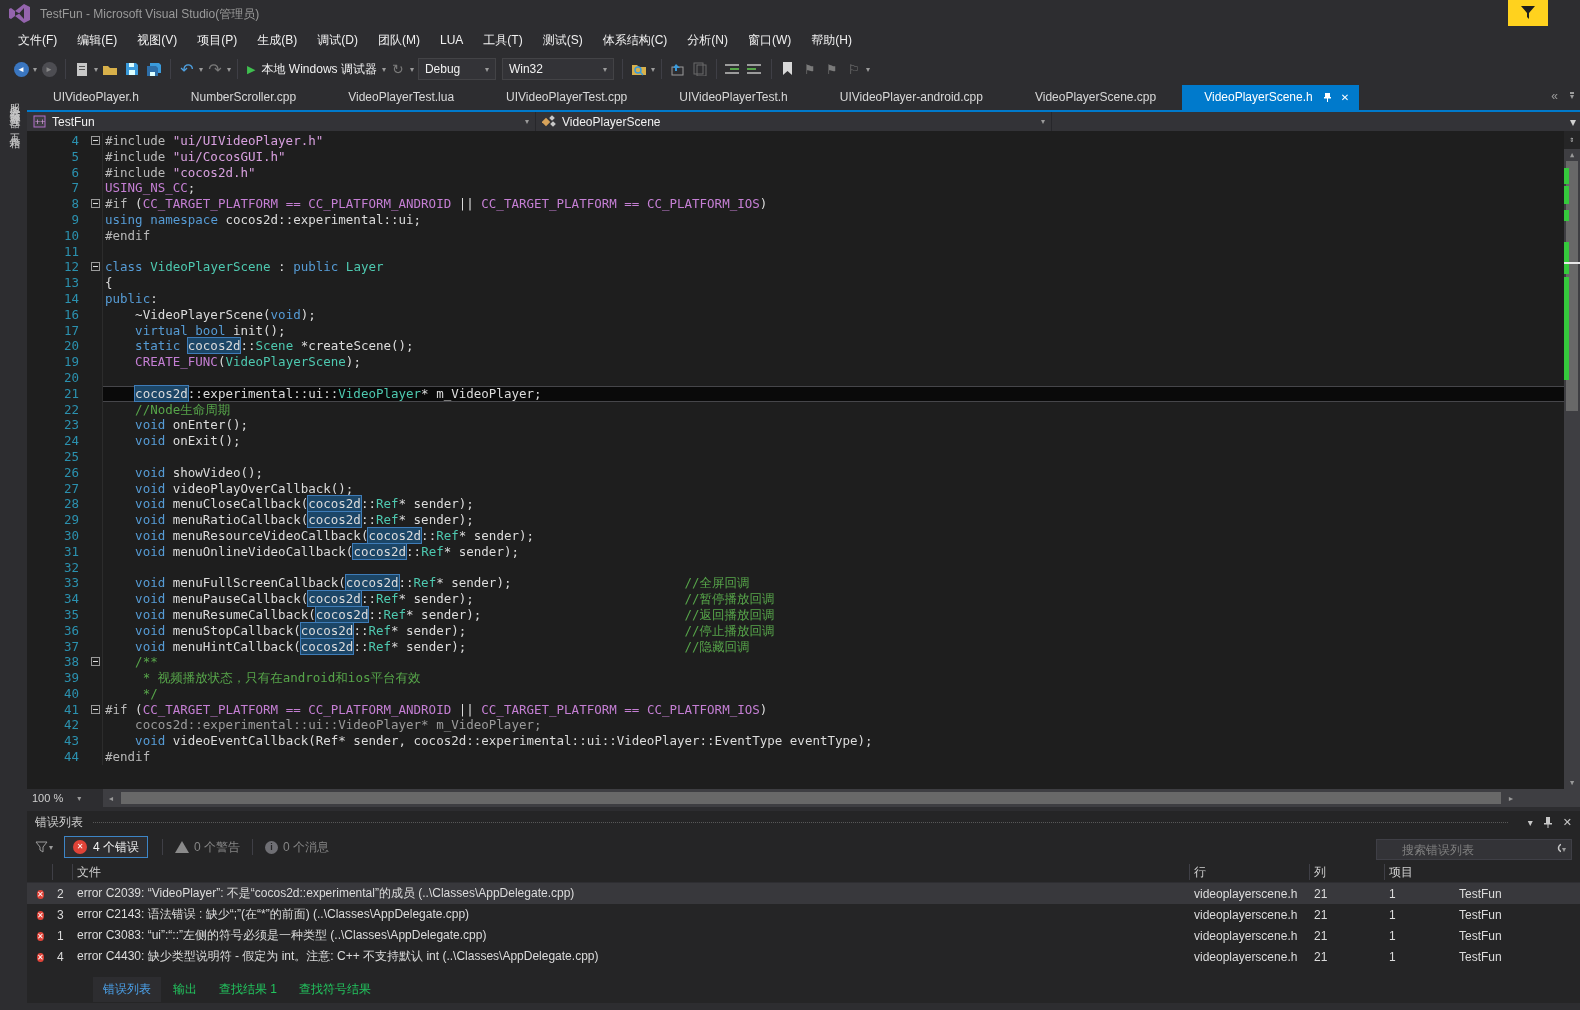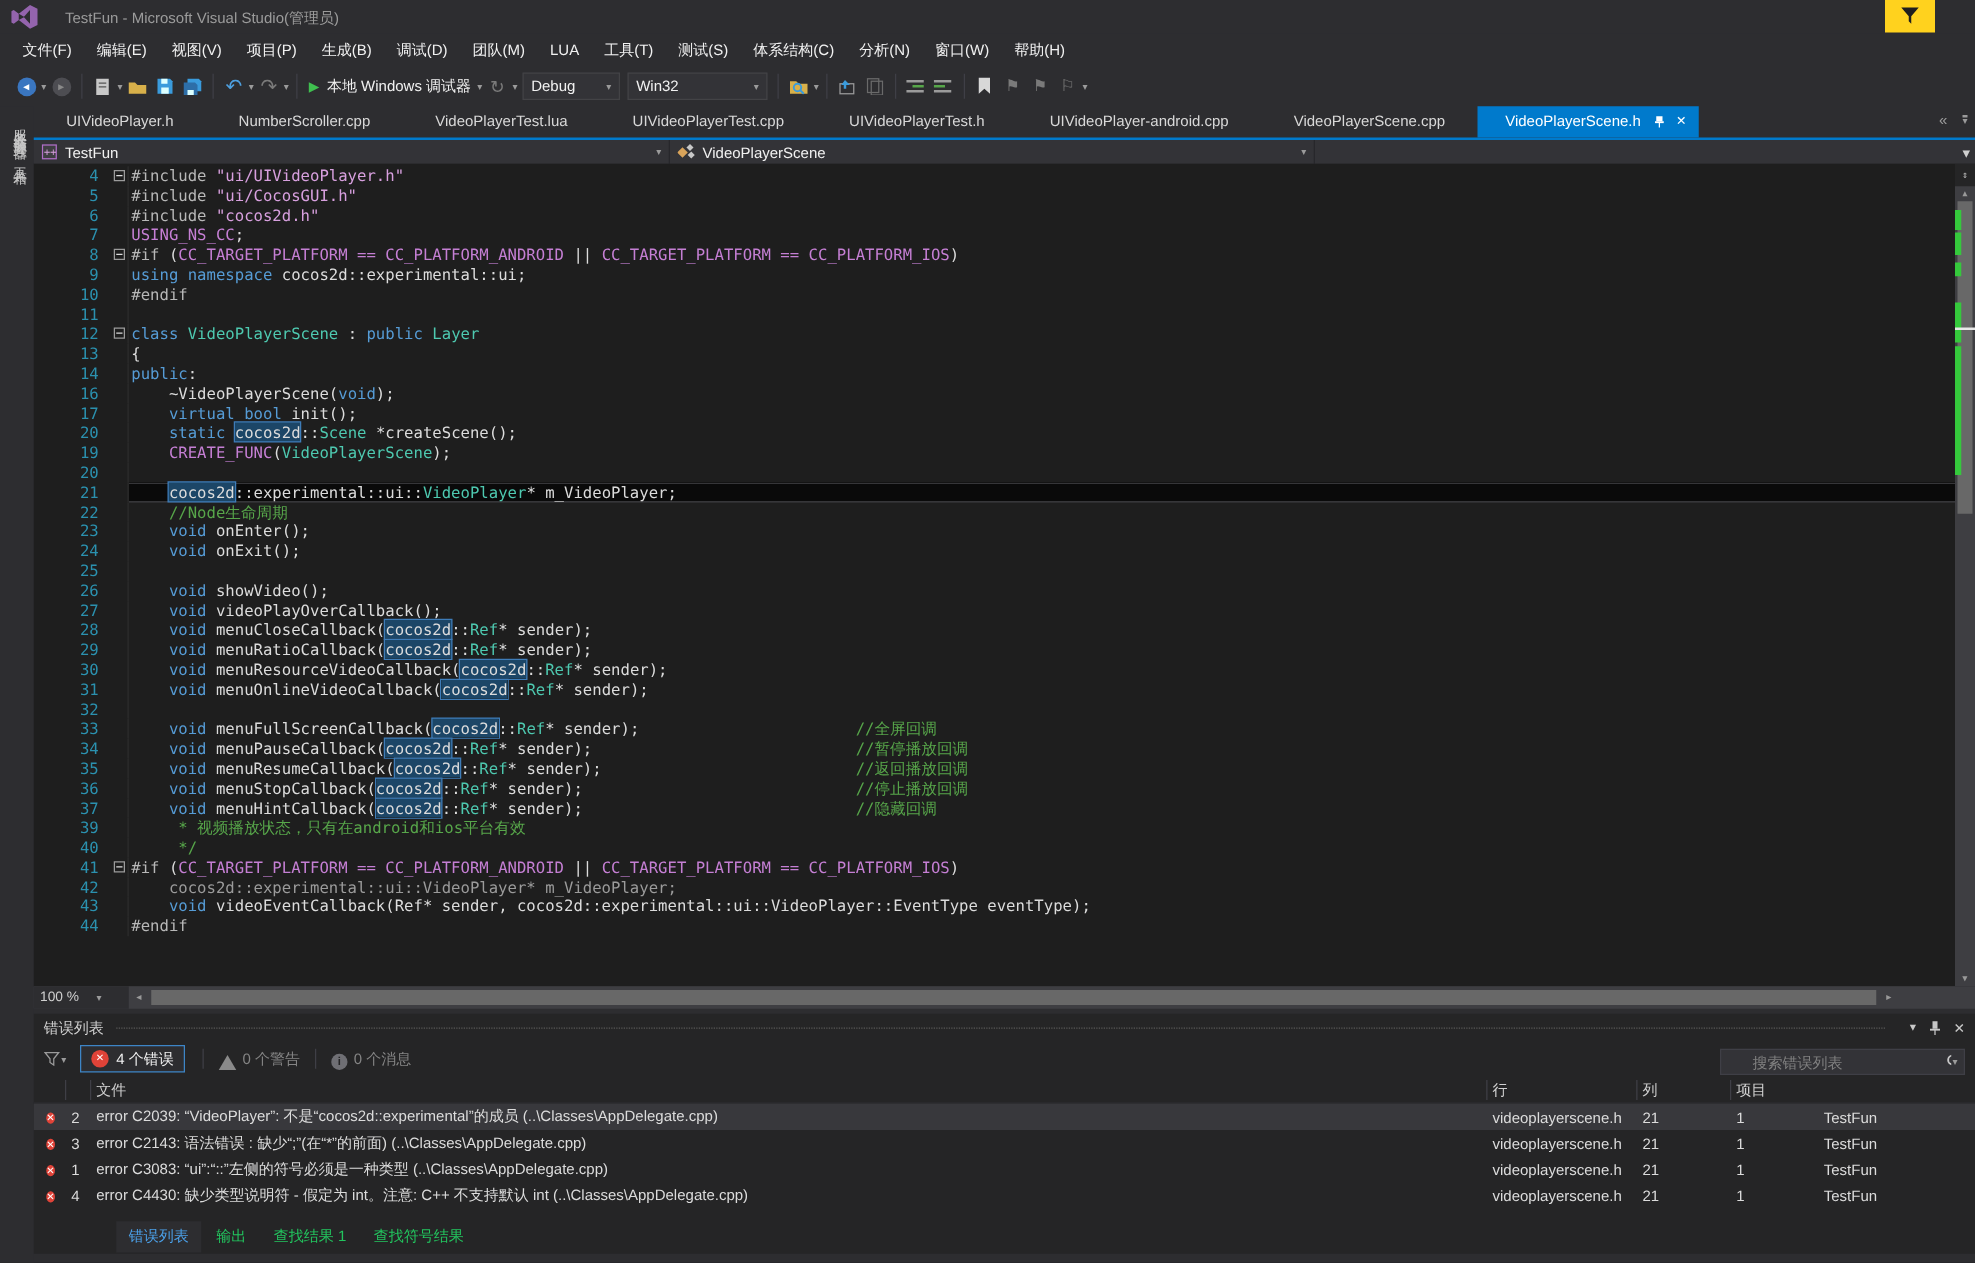--- a/index.html
+++ b/index.html
@@ -2,21 +2,21 @@
 <html><head>
 <meta charset="utf-8">
 <style>
   * { margin:0; padding:0; box-sizing:border-box; }
   html,body { width:1580px; height:1010px; overflow:hidden; background:#2d2d30;
     font-family:"Liberation Sans","DejaVu Sans",sans-serif; color:#d0d0d0; }
 
   
   #titlebar { position:absolute; left:0; top:0; width:1580px; height:27px; background:#2d2d30; }
   #vslogo { position:absolute; left:9px; top:3px; }
-  #wintitle { position:absolute; left:52px; top:6px; font-size:12px; color:#9b9b9b; }
+  #wintitle { position:absolute; left:40px; top:6px; font-size:12px; color:#9b9b9b; }
   #notifflag { position:absolute; left:1508px; top:0; width:40px; height:26px; background:#ffd21e;
     display:flex; align-items:center; justify-content:center; }
 
   
   #menubar { position:absolute; left:0; top:27px; width:1580px; height:26px; display:flex;
     align-items:center; padding-left:8px; font-size:12px; color:#f1f1f1; }
   .menu-item { padding:0 10px; line-height:26px; cursor:default; }
 
   
   #toolbar { position:absolute; left:0; top:53px; width:1580px; height:32px; display:flex;
@@ -104,21 +104,21 @@
 
   
   #panel { position:absolute; left:27px; top:811px; width:1553px; height:165px; background:#252526; font-size:12px; }
   #panel-head { height:22px; display:flex; align-items:center; padding:0 8px; color:#d0d0d0; }
   #panel-head .dots { flex:1; border-top:1px dotted #585858; height:1px; margin:0 10px; }
   .ph-ico { margin-left:10px; color:#c8c8c8; font-size:10px; display:flex; }
   #panel-filter { height:28px; display:flex; align-items:center; padding:0 8px; }
   #funnelbtn { display:flex; align-items:center; margin-right:10px; }
   #err-btn { display:flex; align-items:center; height:22px; padding:0 8px; border:1px solid #3d85c6;
     background:#2d2d30; color:#f1f1f1; margin-right:10px; }
-  .cnt-btn { display:flex; align-items:flex-end; color:#858585; padding:0 8px; }
+  .cnt-btn { display:flex; align-items:center; color:#858585; padding:0 8px; }
   .fsep { width:1px; height:16px; background:#3f3f46; margin:0 4px; }
   .errico { width:14px; height:14px; border-radius:50%; background:#e04338; color:#fff; font-size:8px;
     font-weight:bold; text-align:center; line-height:14px; flex:none; }
   .warnico { width:0; height:0; border-left:7px solid transparent; border-right:7px solid transparent;
     border-bottom:12px solid #8a8a8a; margin-right:5px; }
   .infoico { width:13px; height:13px; border-radius:50%; background:#6f6f74; color:#252526; font-size:9px;
     font-weight:bold; text-align:center; line-height:13px; margin-right:5px; }
   #err-btn .errico { margin-right:6px; }
   #searchbox { position:absolute; right:8px; top:28px; width:196px; height:21px; background:#333337;
     border:1px solid #3f3f46; display:flex; align-items:center; padding:0 4px; }
@@ -370,20 +370,21 @@
       <div class="line"><span class="ln">28</span><span class="chg"><span class="bar"></span></span><span class="fold"></span><span class="code"><span class="tk-d">    </span><span class="tk-k">void</span><span class="tk-d"> menuCloseCallback(</span><span class="tk-h">cocos2d</span><span class="tk-d">::</span><span class="tk-t">Ref</span><span class="tk-d">* sender);</span></span></div>
       <div class="line"><span class="ln">29</span><span class="chg"><span class="bar"></span></span><span class="fold"></span><span class="code"><span class="tk-d">    </span><span class="tk-k">void</span><span class="tk-d"> menuRatioCallback(</span><span class="tk-h">cocos2d</span><span class="tk-d">::</span><span class="tk-t">Ref</span><span class="tk-d">* sender);</span></span></div>
       <div class="line"><span class="ln">30</span><span class="chg"><span class="bar"></span></span><span class="fold"></span><span class="code"><span class="tk-d">    </span><span class="tk-k">void</span><span class="tk-d"> menuResourceVideoCallback(</span><span class="tk-h">cocos2d</span><span class="tk-d">::</span><span class="tk-t">Ref</span><span class="tk-d">* sender);</span></span></div>
       <div class="line"><span class="ln">31</span><span class="chg"><span class="bar"></span></span><span class="fold"></span><span class="code"><span class="tk-d">    </span><span class="tk-k">void</span><span class="tk-d"> menuOnlineVideoCallback(</span><span class="tk-h">cocos2d</span><span class="tk-d">::</span><span class="tk-t">Ref</span><span class="tk-d">* sender);</span></span></div>
       <div class="line"><span class="ln">32</span><span class="chg"><span class="bar"></span></span><span class="fold"></span><span class="code"></span></div>
       <div class="line"><span class="ln">33</span><span class="chg"><span class="bar"></span></span><span class="fold"></span><span class="code"><span class="tk-d">    </span><span class="tk-k">void</span><span class="tk-d"> menuFullScreenCallback(</span><span class="tk-h">cocos2d</span><span class="tk-d">::</span><span class="tk-t">Ref</span><span class="tk-d">* sender);</span><span class="tk-d">                       </span><span class="tk-c">//全屏回调</span></span></div>
       <div class="line"><span class="ln">34</span><span class="chg"><span class="bar"></span></span><span class="fold"></span><span class="code"><span class="tk-d">    </span><span class="tk-k">void</span><span class="tk-d"> menuPauseCallback(</span><span class="tk-h">cocos2d</span><span class="tk-d">::</span><span class="tk-t">Ref</span><span class="tk-d">* sender);</span><span class="tk-d">                            </span><span class="tk-c">//暂停播放回调</span></span></div>
       <div class="line"><span class="ln">35</span><span class="chg"><span class="bar"></span></span><span class="fold"></span><span class="code"><span class="tk-d">    </span><span class="tk-k">void</span><span class="tk-d"> menuResumeCallback(</span><span class="tk-h">cocos2d</span><span class="tk-d">::</span><span class="tk-t">Ref</span><span class="tk-d">* sender);</span><span class="tk-d">                           </span><span class="tk-c">//返回播放回调</span></span></div>
       <div class="line"><span class="ln">36</span><span class="chg"><span class="bar"></span></span><span class="fold"></span><span class="code"><span class="tk-d">    </span><span class="tk-k">void</span><span class="tk-d"> menuStopCallback(</span><span class="tk-h">cocos2d</span><span class="tk-d">::</span><span class="tk-t">Ref</span><span class="tk-d">* sender);</span><span class="tk-d">                             </span><span class="tk-c">//停止播放回调</span></span></div>
       <div class="line"><span class="ln">37</span><span class="chg"><span class="bar"></span></span><span class="fold"></span><span class="code"><span class="tk-d">    </span><span class="tk-k">void</span><span class="tk-d"> menuHintCallback(</span><span class="tk-h">cocos2d</span><span class="tk-d">::</span><span class="tk-t">Ref</span><span class="tk-d">* sender);</span><span class="tk-d">                             </span><span class="tk-c">//隐藏回调</span></span></div>
+      <div class="line"><span class="ln">38</span><span class="chg"></span><span class="fold"><span class="foldbox"></span></span><span class="code"><span class="tk-c">    /**</span></span></div>
       <div class="line"><span class="ln">39</span><span class="chg"></span><span class="fold"></span><span class="code"><span class="tk-c">     * 视频播放状态，只有在android和ios平台有效</span></span></div>
       <div class="line"><span class="ln">40</span><span class="chg"></span><span class="fold"></span><span class="code"><span class="tk-c">     */</span></span></div>
       <div class="line"><span class="ln">41</span><span class="chg"></span><span class="fold"><span class="foldbox"></span></span><span class="code"><span class="tk-p">#if </span><span class="tk-d">(</span><span class="tk-m">CC_TARGET_PLATFORM == CC_PLATFORM_ANDROID</span><span class="tk-d"> || </span><span class="tk-m">CC_TARGET_PLATFORM == CC_PLATFORM_IOS</span><span class="tk-d">)</span></span></div>
       <div class="line"><span class="ln">42</span><span class="chg"></span><span class="fold"></span><span class="code"><span class="tk-i">    cocos2d::experimental::ui::VideoPlayer* m_VideoPlayer;</span></span></div>
       <div class="line"><span class="ln">43</span><span class="chg"></span><span class="fold"></span><span class="code"><span class="tk-d">    </span><span class="tk-k">void</span><span class="tk-d"> videoEventCallback(Ref* sender, cocos2d::experimental::ui::VideoPlayer::EventType eventType);</span></span></div>
       <div class="line"><span class="ln">44</span><span class="chg"></span><span class="fold"></span><span class="code"><span class="tk-p">#endif</span></span></div>
     </div>
   <div id="vscroll">
     <div id="vs-split">⇕</div>
     <div class="vs-arrow" id="vs-up">▲</div>

